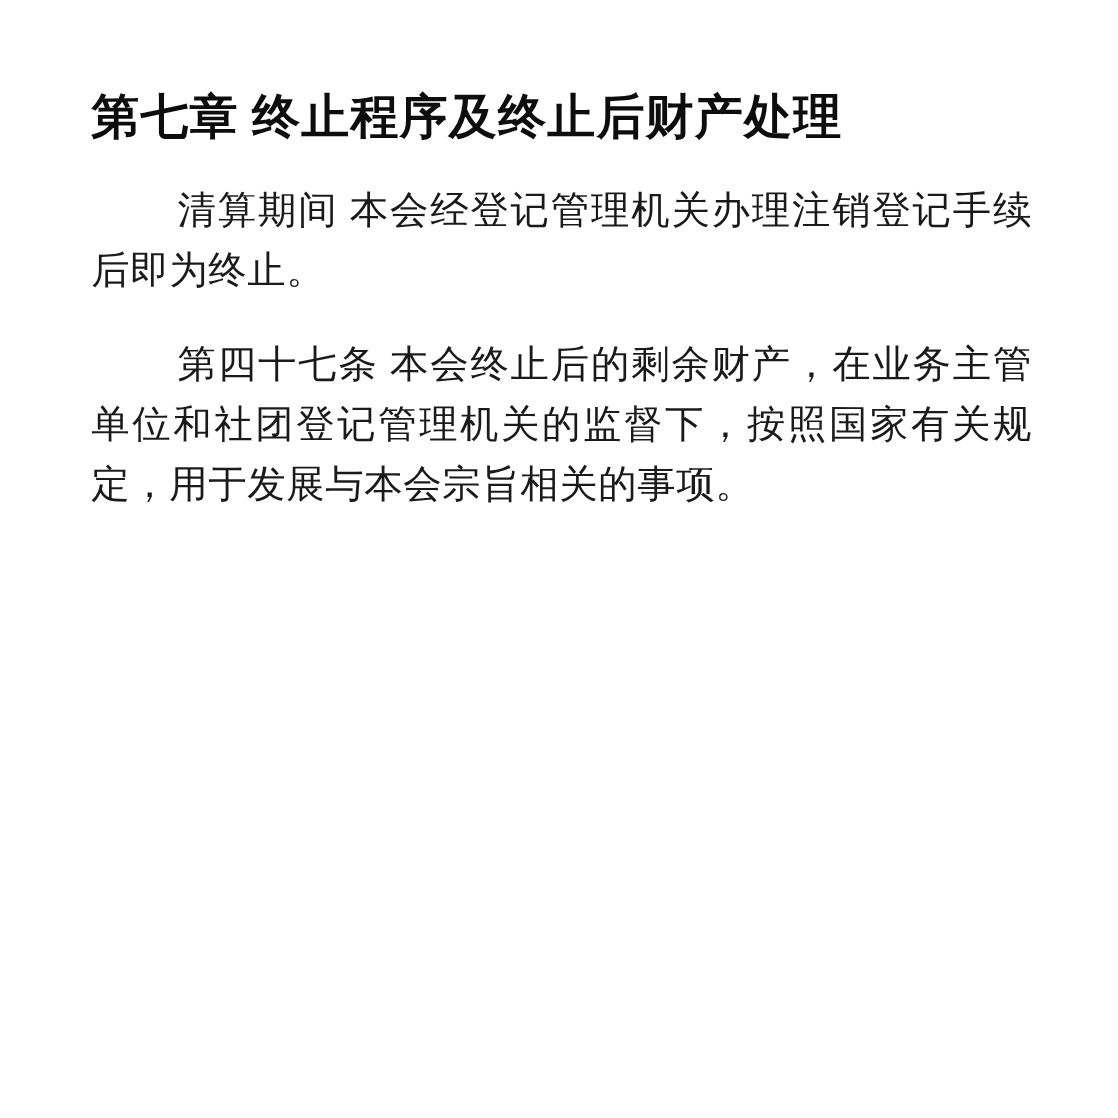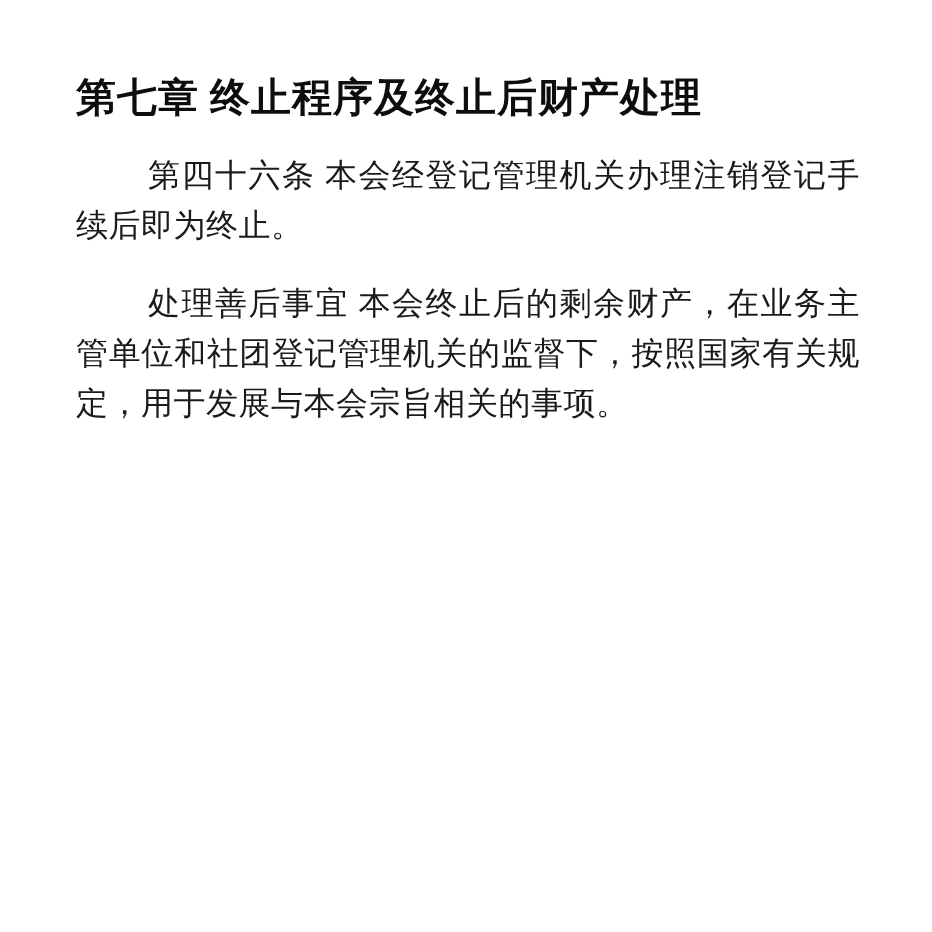--- a/index.html
+++ b/index.html
@@ -42,16 +42,16 @@
     margin-top: 44px;
   }
 </style>
 </head>
 <body>
 
 <div class="page">
   <h1 class="chapter-heading">第七章 终止程序及终止后财产处理</h1>
 
 
-  <p class="para">第四十六条 本会经登记管理机关办理注销登记手续后即为终止。</p>
+  <p class="para">清算期间 本会经登记管理机关办理注销登记手续后即为终止。</p>
 
-  <p class="para">处理善后事宜 本会终止后的剩余财产，在业务主管单位和社团登记管理机关的监督下，按照国家有关规定，用于发展与本会宗旨相关的事项。</p>
+  <p class="para">第四十七条 本会终止后的剩余财产，在业务主管单位和社团登记管理机关的监督下，按照国家有关规定，用于发展与本会宗旨相关的事项。</p>
 </div>
 
 </body></html>

